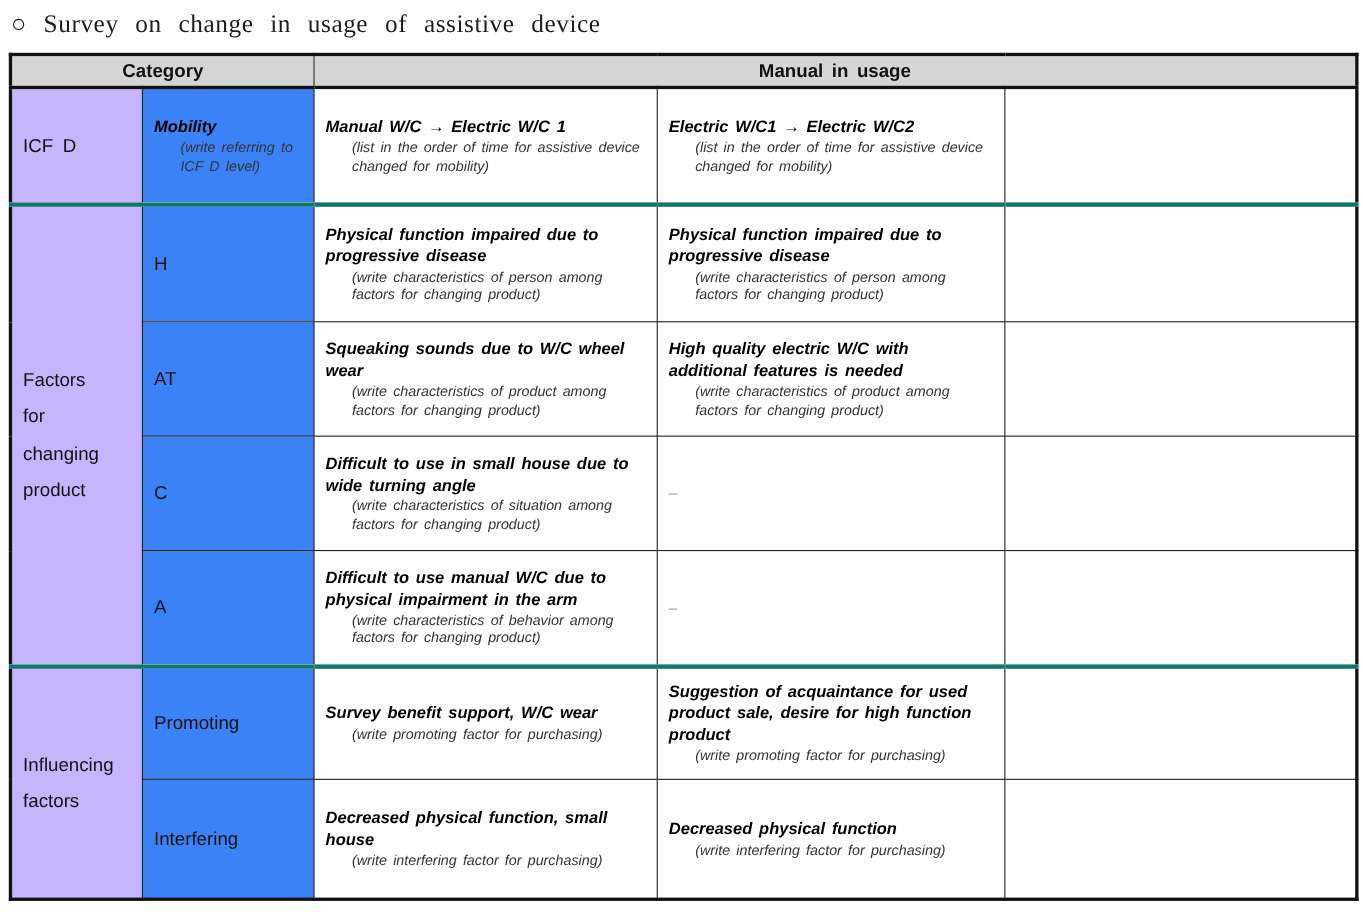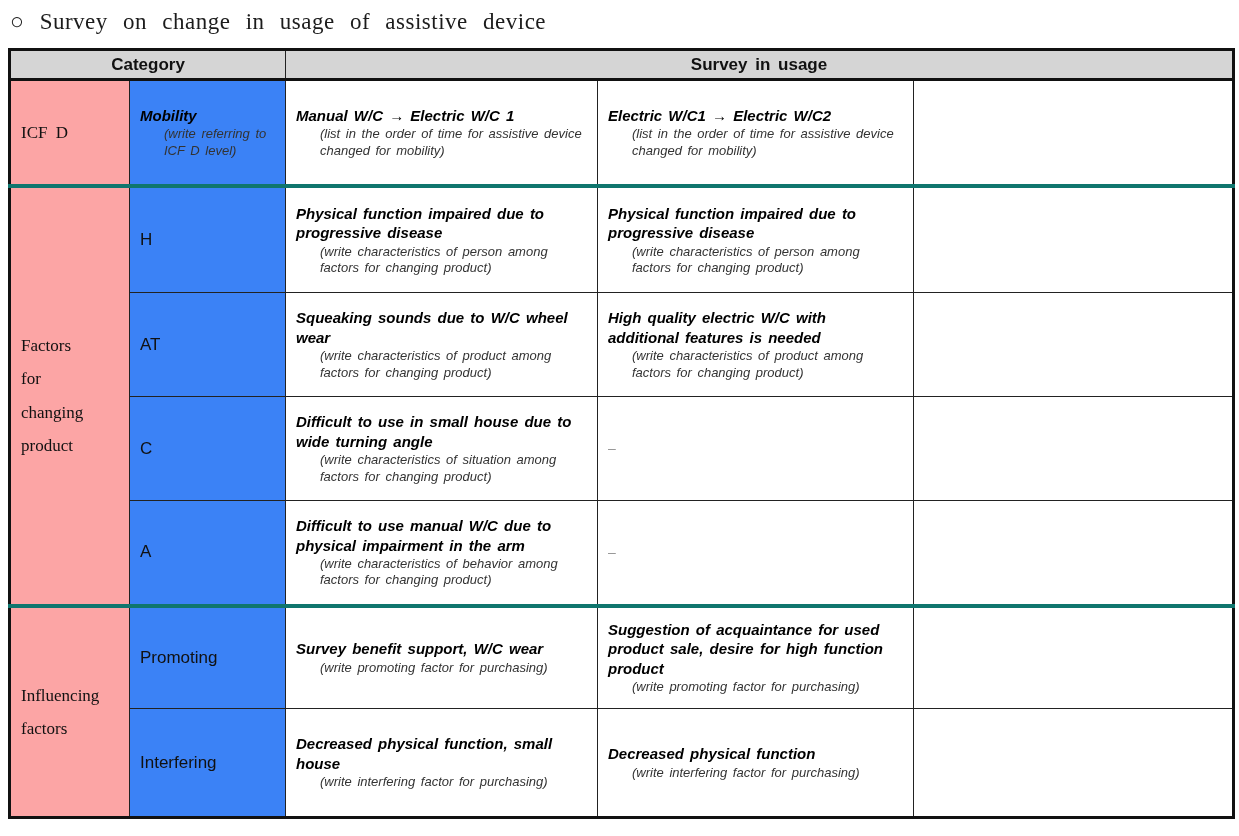--- a/index.html
+++ b/index.html
@@ -34,28 +34,27 @@
     background: #d5d5d5;
     font-size: 17px;
     font-weight: bold;
     color: #111;
     border-bottom: 3px solid #111;
     word-spacing: 3px;
     padding: 3px;
   }
   tr.grp-sep td { border-top: 4px solid #0f766e; }
   td.group-col {
-    background: #fca5a5;
+    background: #c4b5fd;
     font-size: 17px;
     color: #111;
     white-space: pre-line;
     line-height: 1.95;
     word-spacing: 4px;
     padding: 4px 4px;
-    font-family: Liberation Serif, serif;
   }
   td.sub-col {
     background: #3b82f6;
     font-size: 17px;
     color: #111;
     word-spacing: 3px;
   }
   .main {
     font-size: 15px;
     font-weight: bold;
@@ -91,21 +90,21 @@
     <col style="width:120px">
     <col style="width:156px">
     <col style="width:312px">
     <col style="width:316px">
     <col style="width:320px">
   </colgroup>
 
   <tbody>
       <tr class="hdr-row" style="height:30px">
     <th colspan="2">Category</th>
-    <th colspan="3">Survey in usage</th>
+    <th colspan="3">Manual in usage</th>
   </tr>
 
   <tr style="height:106px">
     <td class="group-col">ICF D</td>
     <td class="sub-col">
       <div class="main">Mobility</div>
       <div class="note">(write referring to ICF D level)</div>
     </td>
     <td class="content">
       <div class="main">Manual W/C → Electric W/C 1</div>

